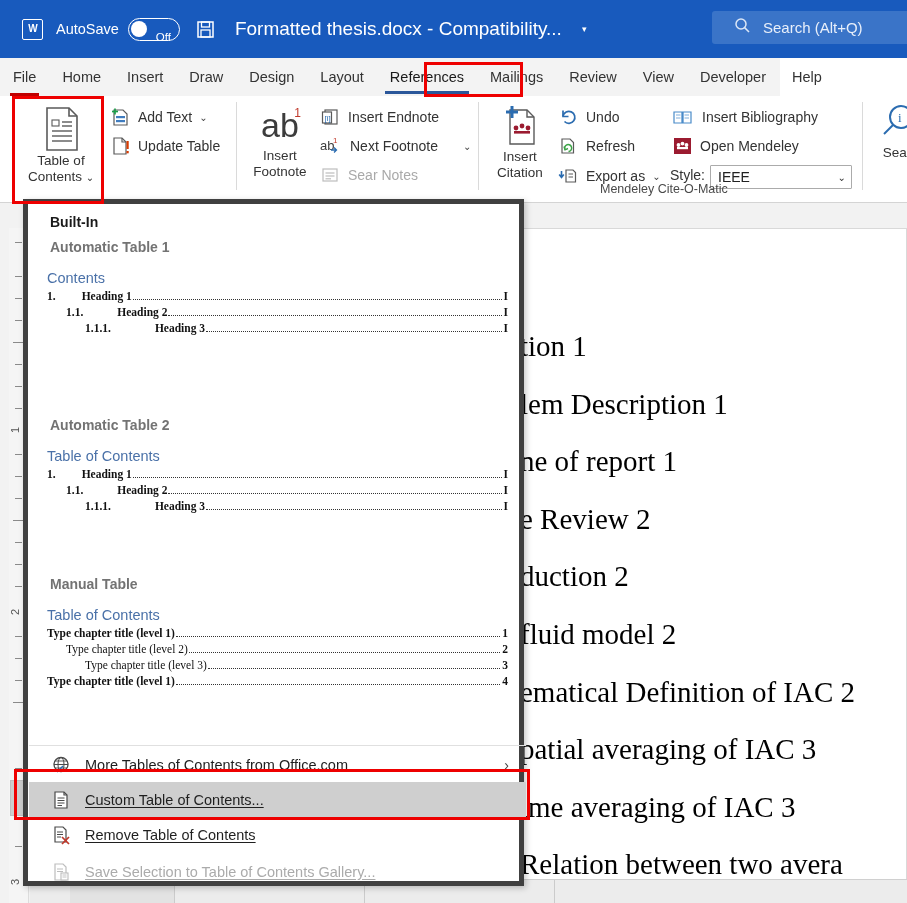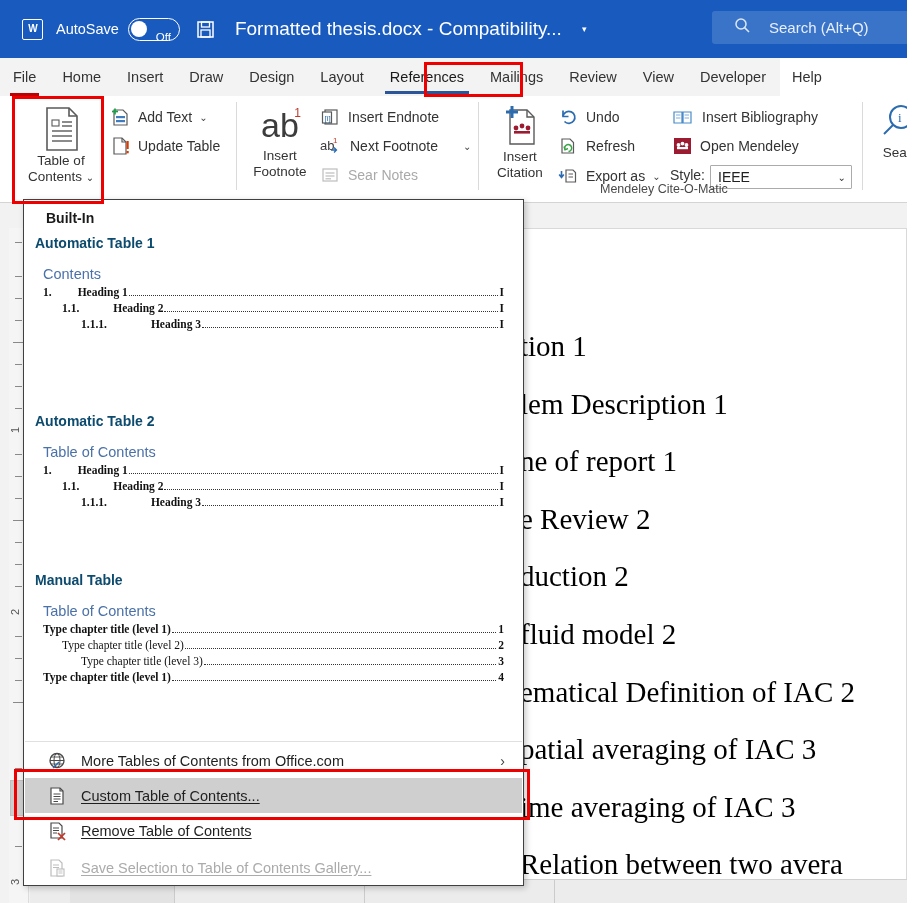--- a/index.html
+++ b/index.html
@@ -47,21 +47,21 @@
   }
   .title-caret {
     margin-left: 20px; color: #ffffff; font-size: 9px;
   }
   .searchbox {
     position: absolute; left: 712px; top: 11px; width: 240px; height: 33px;
     background: #3A74C8; border-radius: 3px;
     display: flex; align-items: center;
   }
   .searchbox .mag { margin-left: 22px; }
-  .searchbox .ph { color: #E8EFFA; font-size: 15px; margin-left: 18px; }
+  .searchbox .ph { color: #E8EFFA; font-size: 15px; margin-left: 12px; }
 
   
   .tabstrip {
     position: absolute; left: 0; top: 58px; width: 780px; height: 38px;
     background: #F3F3F3;
     display: flex; align-items: center;
   }
   .tab {
     font-size: 14.5px; color: #333333; padding: 0 0px; margin: 0 0;
     height: 38px; display: flex; align-items: center; white-space: nowrap;
@@ -138,30 +138,30 @@
     position: absolute; left: 520px; top: 318px; width: 400px;
   }
   .doc-line {
     font-family: "Liberation Serif", serif;
     font-size: 29px; color: #000000; line-height: 57.6px; white-space: nowrap;
   }
 
   
   .dropdown {
     position: absolute; left: 23px; top: 199px; width: 501px; height: 687px;
-    background: #FFFFFF; border: 1px solid #404040;
+    background: #FFFFFF; border: 5px solid #404040;
     box-shadow: 2px 2px 6px rgba(0,0,0,0.22);
   }
   .dd-head {
     position: absolute; left: 22px; top: 10px;
     font-size: 14px; font-weight: bold; color: #1a1a1a;
   }
   .gallery-item { position: absolute; left: 0; width: 499px; }
   .gi-title {
-    font-size: 14px; font-weight: bold; color: #0c4a6e; margin-left: 11px;
+    font-size: 14px; font-weight: bold; color: #737373; margin-left: 22px;
   }
   .preview {
     margin: 13px 19px 0 19px; background: #FFFFFF;
     padding: 2px 0 6px 0;
   }
   .pv-head {
     font-family: "Liberation Sans", sans-serif;
     font-size: 14.5px; color: #4A71A8; margin-bottom: 2px;
   }
   .pv-row {

